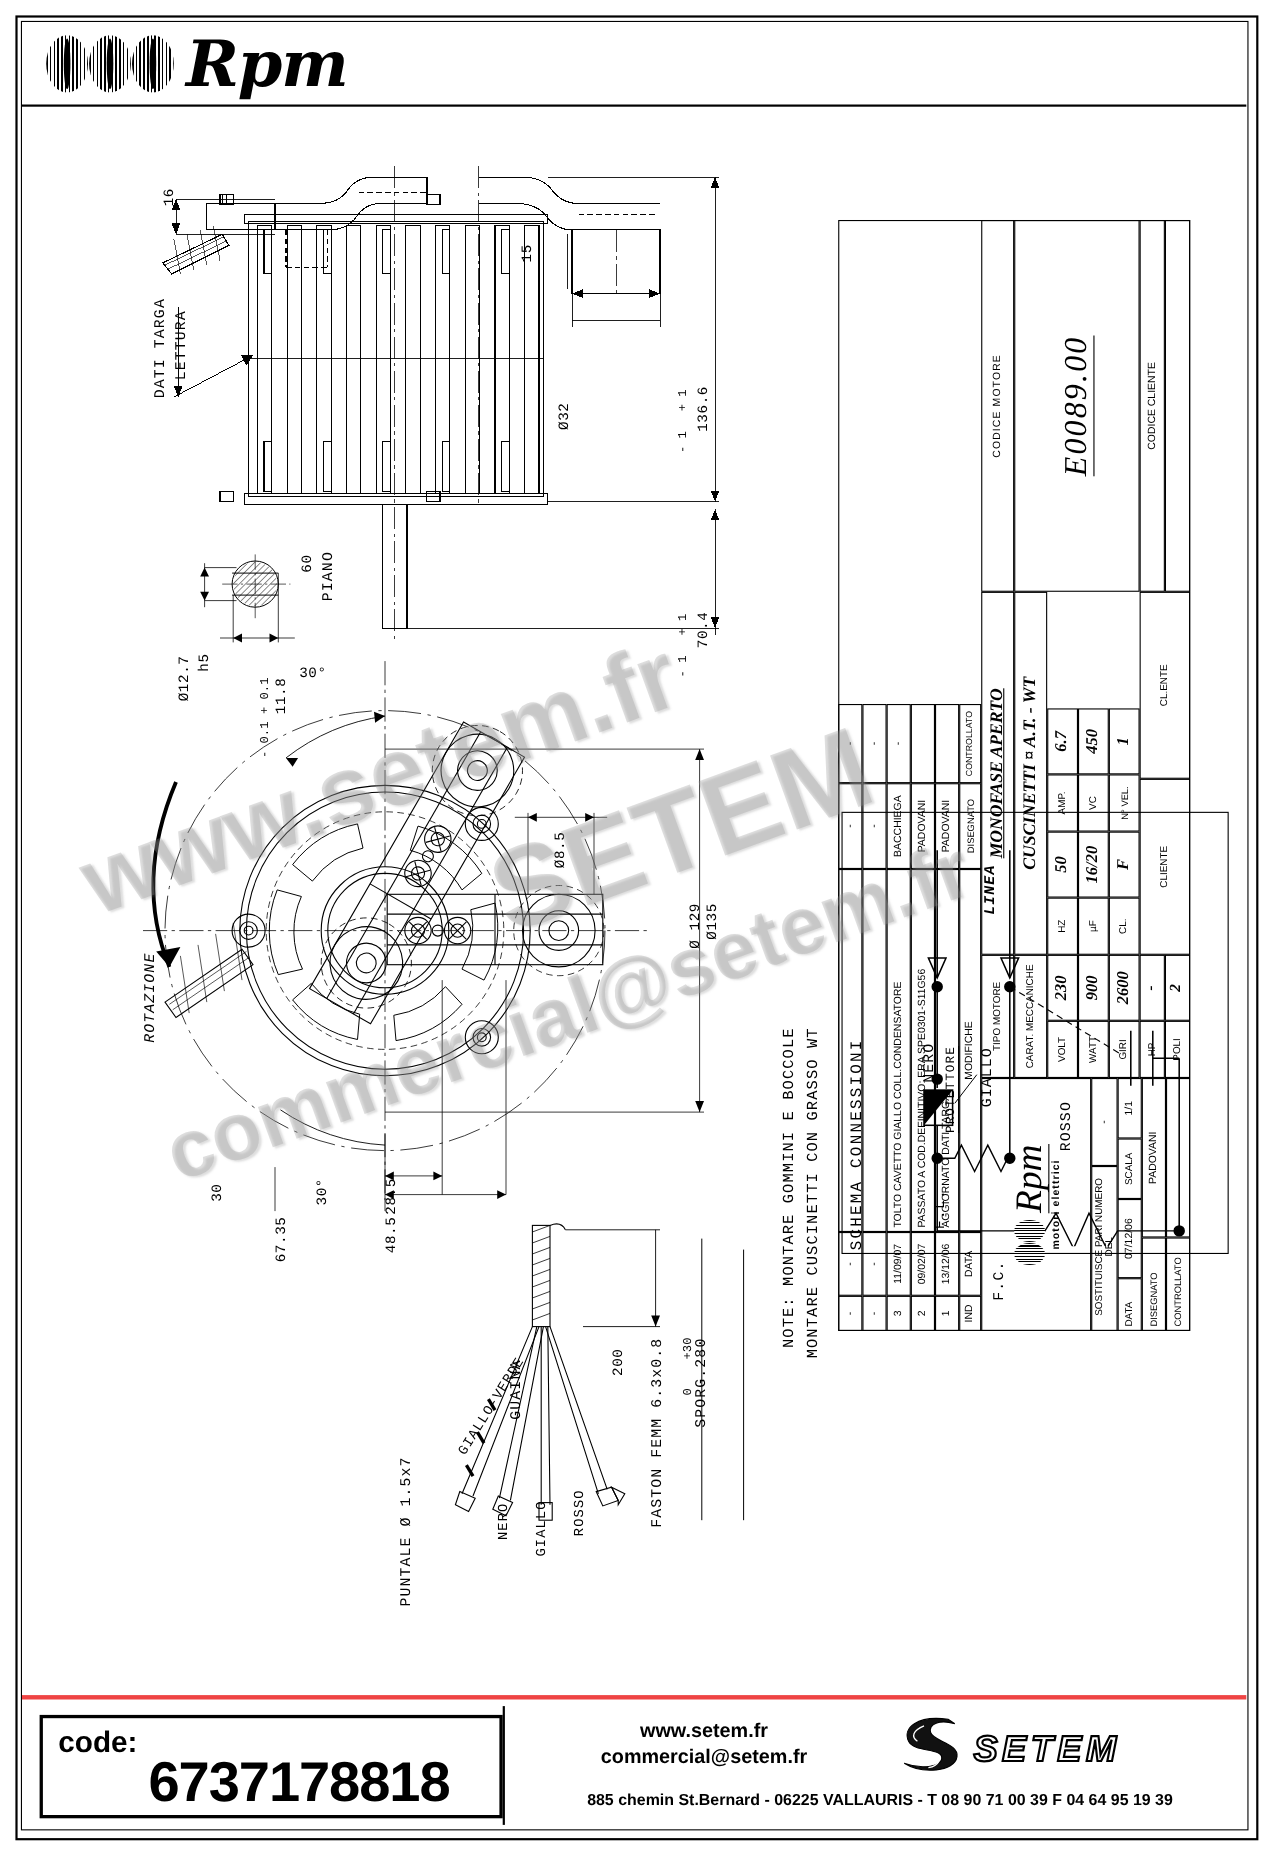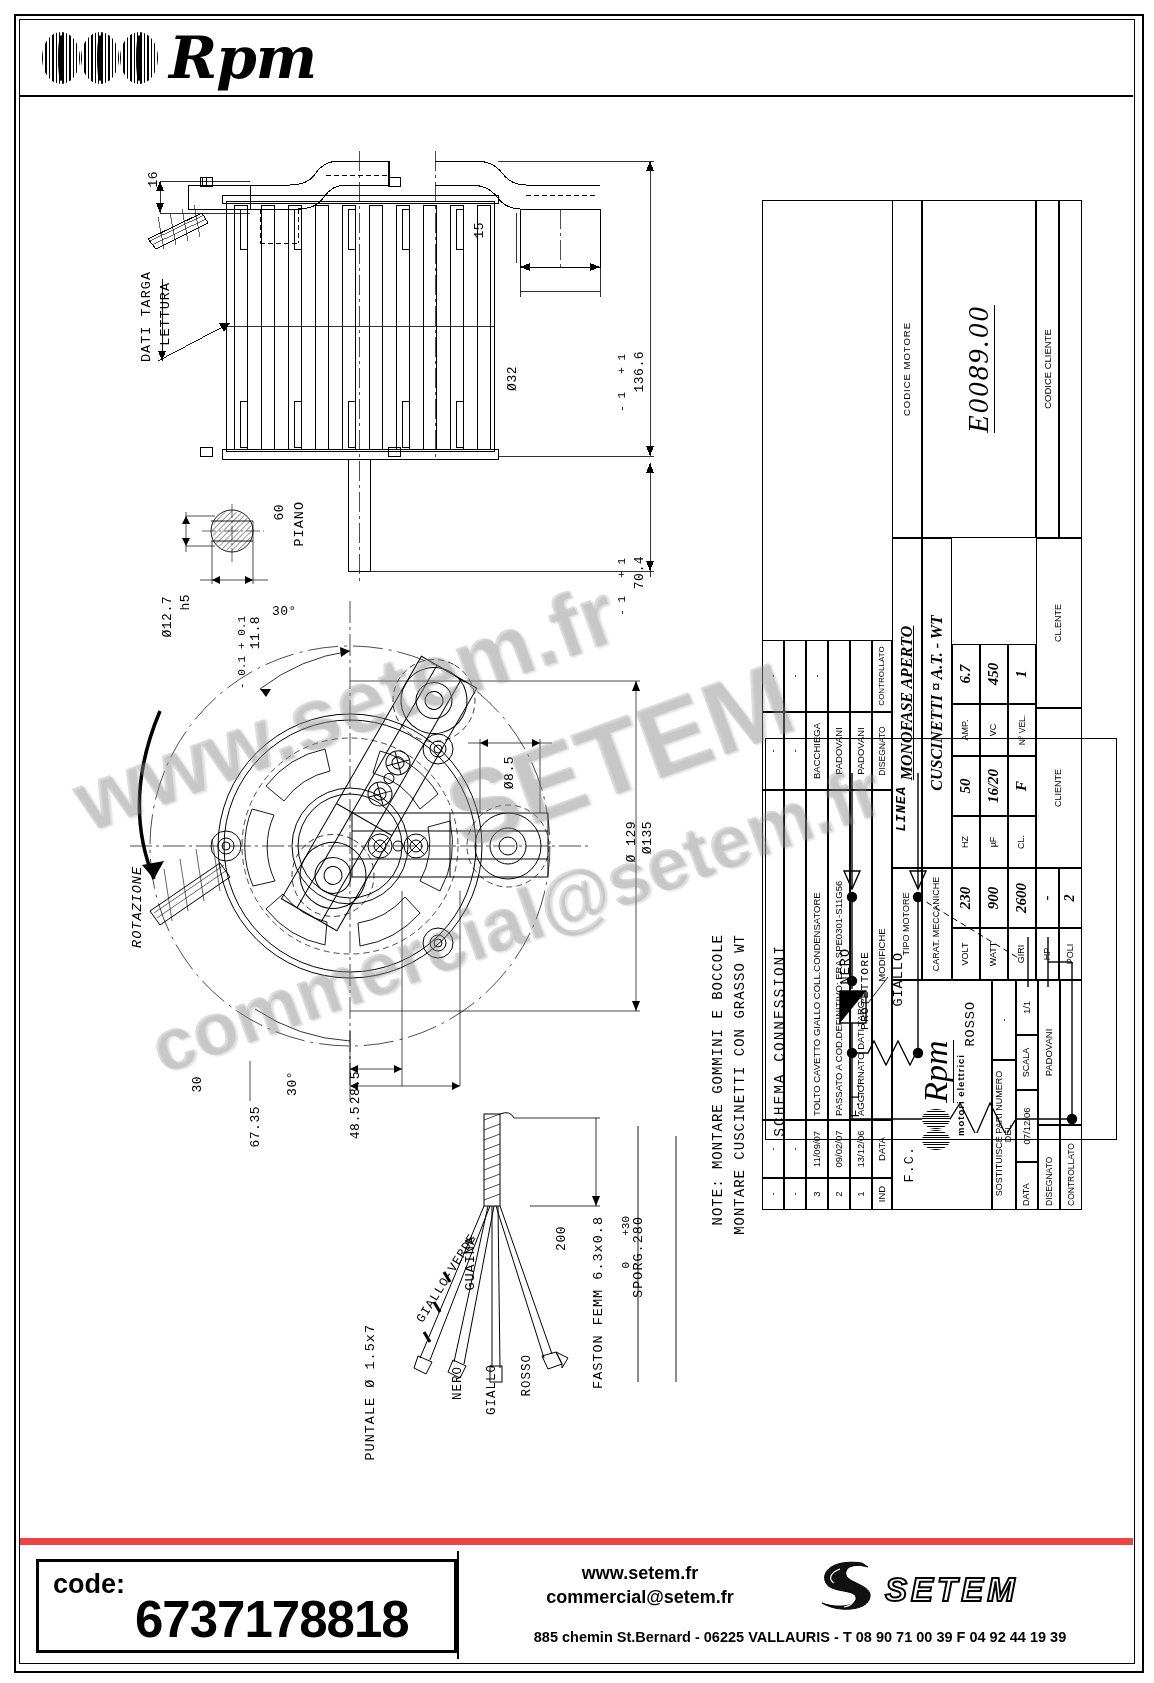--- a/index.html
+++ b/index.html
@@ -20,21 +20,21 @@
         border-radius:50%/50%;position:relative;}
   .coil::after{content:"";position:absolute;left:42%;top:6%;width:16%;height:88%;
         background:#000;border-radius:50%;}
   .rpm-word{font-family:"DejaVu Serif",serif;font-style:italic;font-weight:bold;
         font-size:58px;letter-spacing:-1px;margin-left:10px;line-height:1;}
   .ref{position:absolute;right:28px;top:16px;font-style:italic;font-weight:bold;font-size:37px;
        border-bottom:5px solid #000;padding:0 4px 2px 4px;white-space:nowrap;}
   .ref .ref-lbl{margin-right:22px;}
 
   
-  .ftr{position:absolute;left:20px;bottom:20px;width:1113px;height:118px;border-top:7px solid #ef4444;}
+  .ftr{position:absolute;left:20px;bottom:20px;width:1113px;height:118px;border-top:4px solid #ef4444;}
   .code-box{position:absolute;left:16px;top:14px;width:415px;height:88px;border:3px solid #000;background:#fff;}
   .code-lbl{position:absolute;left:14px;top:7px;font-size:27px;font-weight:bold;}
   .code-num{position:absolute;left:96px;top:28px;font-size:51px;font-weight:bold;letter-spacing:-1px;}
   .ftr-sep{position:absolute;left:437px;top:6px;width:0;height:108px;border-left:2px solid #000;}
   .web{position:absolute;left:470px;top:16px;width:300px;text-align:center;font-size:18px;font-weight:bold;line-height:1.35;}
   .addr{position:absolute;left:440px;top:84px;width:680px;text-align:center;font-size:14.5px;font-weight:bold;}
   .setem-logo{position:absolute;left:790px;top:12px;width:280px;height:58px;}
   .setem-word{position:absolute;left:75px;top:14px;font-family:"Liberation Sans",sans-serif;
       font-style:italic;font-weight:bold;font-size:33px;letter-spacing:4px;
       color:#fff;-webkit-text-stroke:2px #000;}
@@ -631,16 +631,16 @@
     </div>
     <div class="setem-logo">
       <svg width="70" height="56" viewBox="0 0 70 56">
         <path d="M52 6 C24 2 10 14 16 26 C21 36 44 32 46 40 C48 49 28 52 12 46
                  C28 56 58 54 60 40 C62 28 38 26 36 18 C34 10 44 6 58 10 Z" fill="#111" stroke="#000" stroke-width="1"></path>
         <path d="M30 12 C20 16 18 22 24 26" fill="none" stroke="#fff" stroke-width="1.2"></path>
         <path d="M40 38 C46 42 44 48 34 50" fill="none" stroke="#fff" stroke-width="1.2"></path>
       </svg>
       <span class="setem-word">SETEM</span>
     </div>
-    <div class="addr">885 chemin St.Bernard  -  06225 VALLAURIS  -  T 08 90 71 00 39   F 04 92 44 19 39</div>
+    <div class="addr">885 chemin St.Bernard  -  06225 VALLAURIS  -  T 08 90 71 00 39   F 04 64 95 19 39</div>
   </div>
 
 </div>
 
 </body></html>

